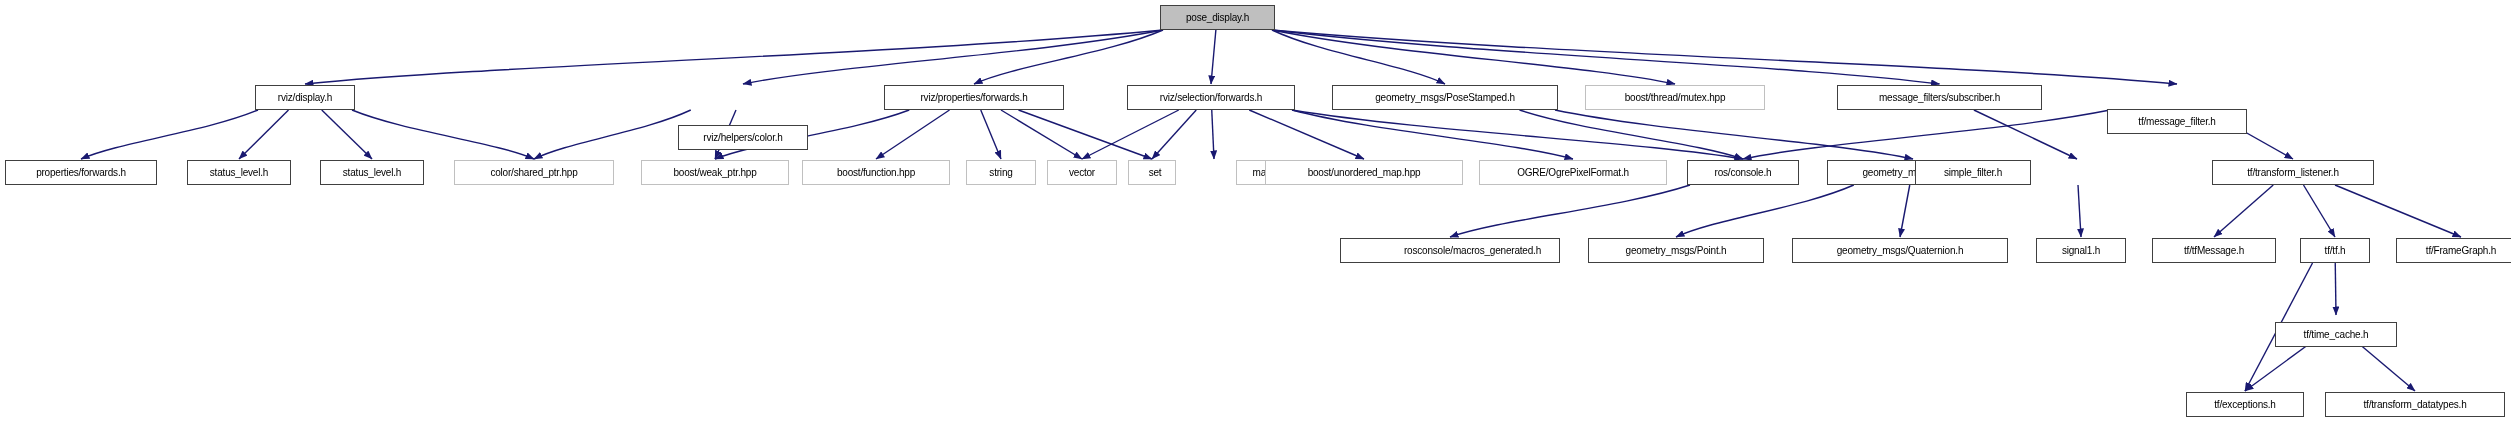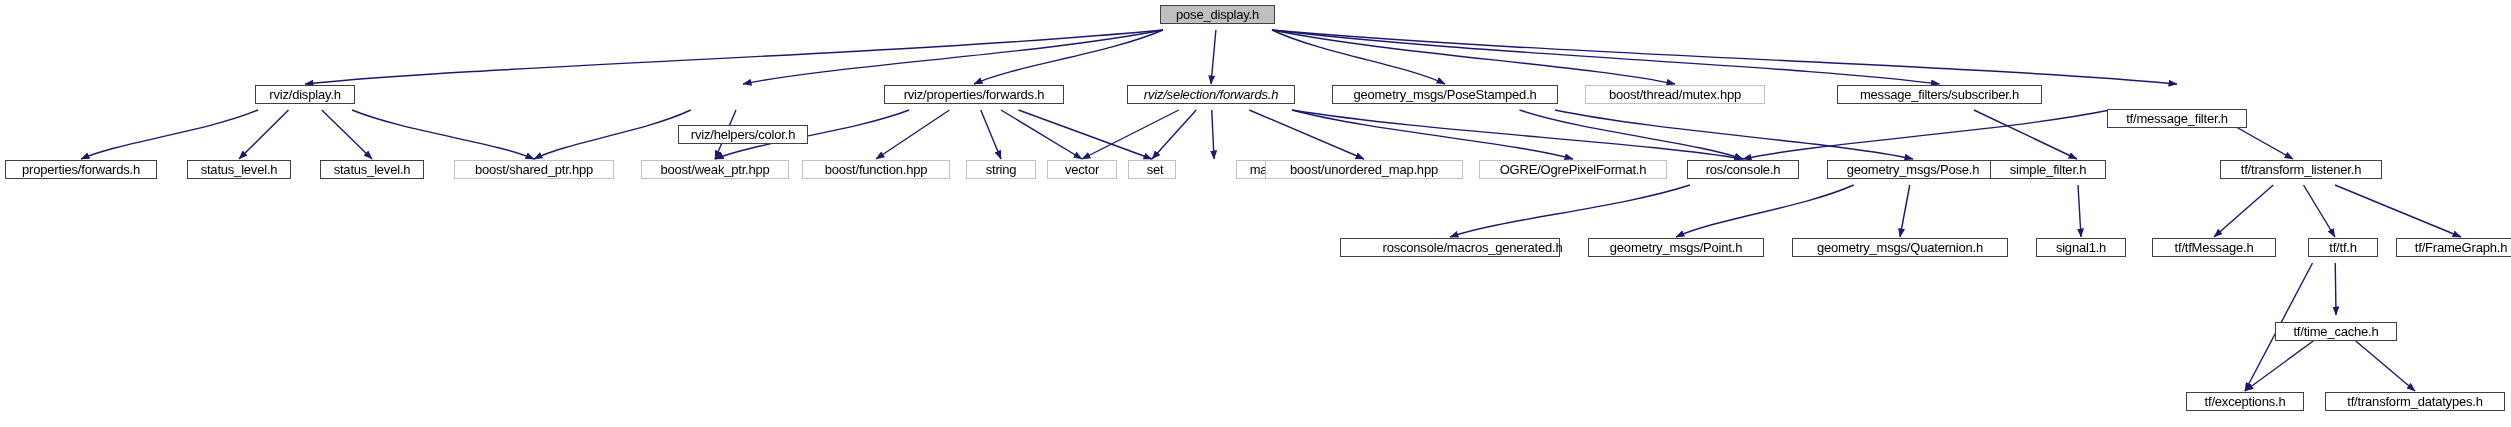--- a/index.html
+++ b/index.html
@@ -10,23 +10,23 @@
     font-family:"Liberation Sans", sans-serif;
     overflow:hidden;
   }
   #edges{position:absolute;left:0;top:0;width:2511px;height:427px;}
   .gnode{
     position:absolute;
     box-sizing:border-box;
     display:flex;align-items:center;justify-content:center;
     background:#ffffff;
     border:1px solid #c0c0c0;
-    height:19px;
+    height:25px;
     white-space:nowrap;
-    font-size:13px;
+    font-size:10px;
     color:#000000;
     letter-spacing:-0.2px;
   }
   .gnode.solid{border:1px solid #404040;}
   .gnode.root{background:#bfbfbf;border:1px solid #404040;}
   .gnode span{pointer-events:none;}
 </style>
 </head>
 <body>
 
@@ -87,21 +87,21 @@
       </div>
       <div class="gnode solid" style="left: 255px; top: 85px; width: 100px;">
         <span>rviz/display.h</span>
       </div>
       <div class="gnode solid" style="left: 678px; top: 85px; width: 130px; margin-top: 40px;">
         <span>rviz/helpers/color.h</span>
       </div>
       <div class="gnode solid" style="left: 884px; top: 85px; width: 180px;">
         <span>rviz/properties/forwards.h</span>
       </div>
-      <div class="gnode solid" style="left: 1127px; top: 85px; width: 168px; font-style: italic;">
+      <div class="gnode solid" style="left: 1127px; top: 85px; width: 168px;">
         <span>rviz/selection/forwards.h</span>
       </div>
       <div class="gnode solid" style="left: 1332px; top: 85px; width: 226px;">
         <span>geometry_msgs/PoseStamped.h</span>
       </div>
       <div class="gnode light" style="left: 1585px; top: 85px; width: 180px;">
         <span>boost/thread/mutex.hpp</span>
       </div>
       <div class="gnode solid" style="left: 1837px; top: 85px; width: 205px;">
         <span>message_filters/subscriber.h</span>
@@ -112,21 +112,21 @@
       <div class="gnode solid" style="left: 5px; top: 160px; width: 152px;">
         <span>properties/forwards.h</span>
       </div>
       <div class="gnode solid" style="left: 187px; top: 160px; width: 104px;">
         <span>status_level.h</span>
       </div>
       <div class="gnode solid" style="left: 320px; top: 160px; width: 104px;">
         <span>status_level.h</span>
       </div>
       <div class="gnode light" style="left: 454px; top: 160px; width: 160px;">
-        <span>boost/shared_ptr.hpp</span>
+        <span>color/shared_ptr.hpp</span>
       </div>
       <div class="gnode light" style="left: 641px; top: 160px; width: 148px;">
         <span>boost/weak_ptr.hpp</span>
       </div>
       <div class="gnode light" style="left: 802px; top: 160px; width: 148px;">
         <span>boost/function.hpp</span>
       </div>
       <div class="gnode light" style="left: 966px; top: 160px; width: 70px;">
         <span>string</span>
       </div>
@@ -144,42 +144,42 @@
       </div>
       <div class="gnode light" style="left: 1479px; top: 160px; width: 188px;">
         <span>OGRE/OgrePixelFormat.h</span>
       </div>
       <div class="gnode solid" style="left: 1687px; top: 160px; width: 112px;">
         <span>ros/console.h</span>
       </div>
       <div class="gnode solid" style="left: 1827px; top: 160px; width: 172px;">
         <span>geometry_msgs/Pose.h</span>
       </div>
-      <div class="gnode solid" style="left: 1990px; top: 160px; width: 116px;">
+      <div class="gnode solid" style="left: 1915px; top: 160px; width: 116px;">
         <span>simple_filter.h</span>
       </div>
-      <div class="gnode solid" style="left: 2212px; top: 160px; width: 162px; margin-left: 8px;">
+      <div class="gnode solid" style="left: 2212px; top: 160px; width: 162px;">
         <span>tf/transform_listener.h</span>
       </div>
       <div class="gnode solid" style="left: 1340px; top: 238px; width: 220px; padding-left: 45px;">
         <span>rosconsole/macros_generated.h</span>
       </div>
       <div class="gnode solid" style="left: 1588px; top: 238px; width: 176px;">
         <span>geometry_msgs/Point.h</span>
       </div>
       <div class="gnode solid" style="left: 1792px; top: 238px; width: 216px;">
         <span>geometry_msgs/Quaternion.h</span>
       </div>
       <div class="gnode solid" style="left: 2036px; top: 238px; width: 90px;">
         <span>signal1.h</span>
       </div>
       <div class="gnode solid" style="left: 2152px; top: 238px; width: 124px;">
         <span>tf/tfMessage.h</span>
       </div>
-      <div class="gnode solid" style="left: 2300px; top: 238px; width: 70px; margin-left: 8px;">
+      <div class="gnode solid" style="left: 2300px; top: 238px; width: 70px;">
         <span>tf/tf.h</span>
       </div>
       <div class="gnode solid" style="left: 2396px; top: 238px; width: 130px;">
         <span>tf/FrameGraph.h</span>
       </div>
       <div class="gnode solid" style="left: 2275px; top: 322px; width: 122px;">
         <span>tf/time_cache.h</span>
       </div>
       <div class="gnode solid" style="left: 2186px; top: 392px; width: 118px;">
         <span>tf/exceptions.h</span>

